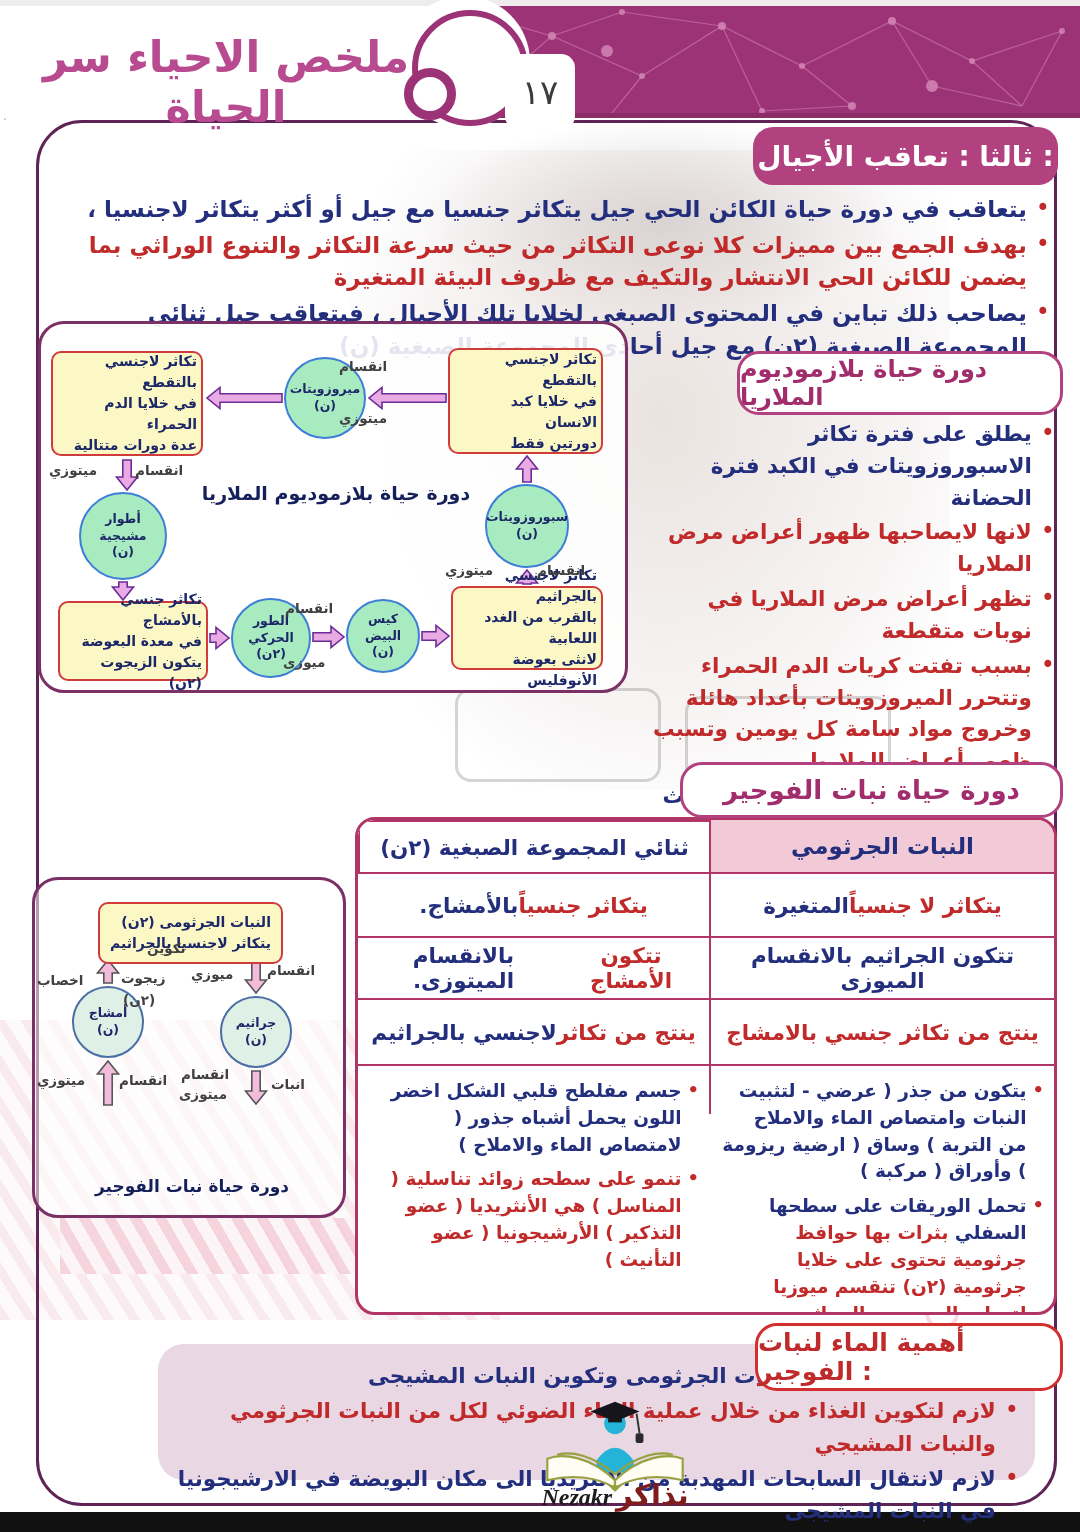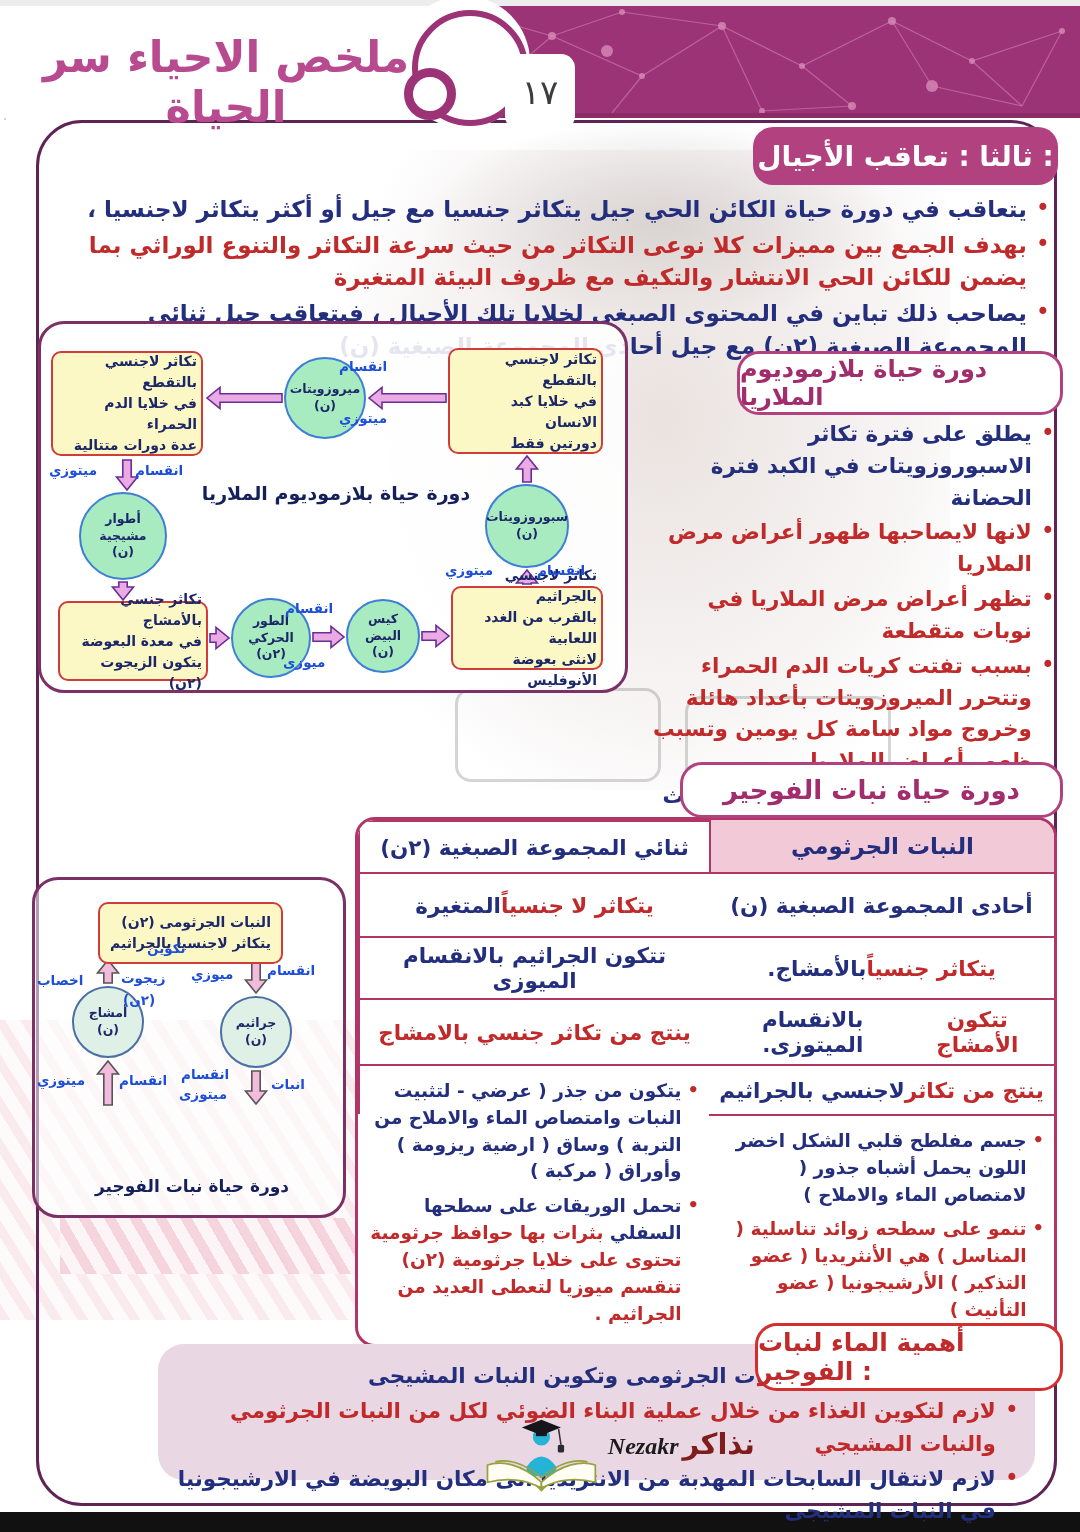--- a/index.html
+++ b/index.html
@@ -71,24 +71,24 @@
   .malaria-diagram{left:38px;top:321px;width:590px;height:372px;background:rgba(255,255,255,.88);}
   .fern-diagram{left:32px;top:877px;width:314px;height:341px;background:rgba(255,255,255,.55);}
   .dg-svg{position:absolute;left:0;top:0;}
   .dg-box{position:absolute;background:#fbf8c5;border:2.5px solid #d03b3b;border-radius:10px;color:#1c2768;
       font-weight:bold;font-size:14px;line-height:1.5;display:flex;align-items:center;justify-content:center;
       text-align:right;white-space:pre-line;padding:2px 4px;box-sizing:border-box;}
   .dg-circle{position:absolute;border-radius:50%;display:flex;align-items:center;justify-content:center;text-align:center;
       white-space:pre-line;font-weight:bold;font-size:12.5px;line-height:1.35;color:#1c2768;box-sizing:border-box;}
   .mal .dg-circle{background:#a9ebc0;border:2.5px solid #3d7fd6;}
   .frn .dg-circle{background:#dff0e6;border:2.5px solid #4a6fa5;}
-  .dg-label{position:absolute;white-space:nowrap;font-weight:bold;font-size:13.5px;color:#1d4ed8;}
+  .dg-label{position:absolute;white-space:nowrap;font-weight:bold;font-size:13.5px;color:#404040;}
   .dg-title{position:absolute;font-weight:bold;font-size:19px;color:#15205a;text-align:center;}
   
-  .logo{left:475px;top:1390px;width:280px;height:122px;z-index:6;display:flex;flex-direction:row;align-items:center;}
+  .logo{left:475px;top:1390px;width:280px;height:122px;z-index:6;display:flex;flex-direction:column;align-items:center;}
   .brand{display:flex;direction:ltr;align-items:baseline;gap:4px;margin-top:-14px;}
   .brand .en{font-family:"Liberation Serif",serif;font-style:italic;font-weight:bold;font-size:24px;color:#1b1b1b;}
   .brand .ar{font-size:29px;font-weight:bold;color:#7f1d1d;}
   .bottom-bar{left:0;top:1512px;width:1080px;height:20px;background:#111;}
 </style>
 </head>
 <body>
 
 <div class="abs bg-hair"></div>
 <div class="abs bg-face"></div>
@@ -230,23 +230,20 @@
       <div class="b-text"><span class="seg-blue">في دورة حياة البلازموديوم لا يحدث تكاثرا جنسيا بين الأمشاج داخل جسم الإنسان بينما يحدث في معدة البعوضة لان الامشاج لاتنضج الا في معدة البعوضة</span></div>
     </div>
   </div>
 
 <div class="abs outline-header fern-header">دورة حياة نبات الفوجير</div>
 <div class="abs ftable" id="fern-table">
     <div class="cell head c1">النبات الجرثومي</div>
     <div class="cell rb c1">
       <span class="seg-blue">ثنائي المجموعة الصبغية (٢ن)</span>
     </div>
-    <div class="cell rb">
-      <span class="seg-blue">أحادى المجموعة الصبغية (ن)</span>
-    </div>
     <div class="cell rb c1">
       <span class="seg-red">يتكاثر لا جنسياً </span>
       <span class="seg-blue">المتغيرة</span>
     </div>
     <div class="cell rb">
       <span class="seg-red">يتكاثر جنسياً </span>
       <span class="seg-blue">بالأمشاج.</span>
     </div>
     <div class="cell rb c1">
       <span class="seg-blue">تتكون الجراثيم بالانقسام الميوزى</span>

